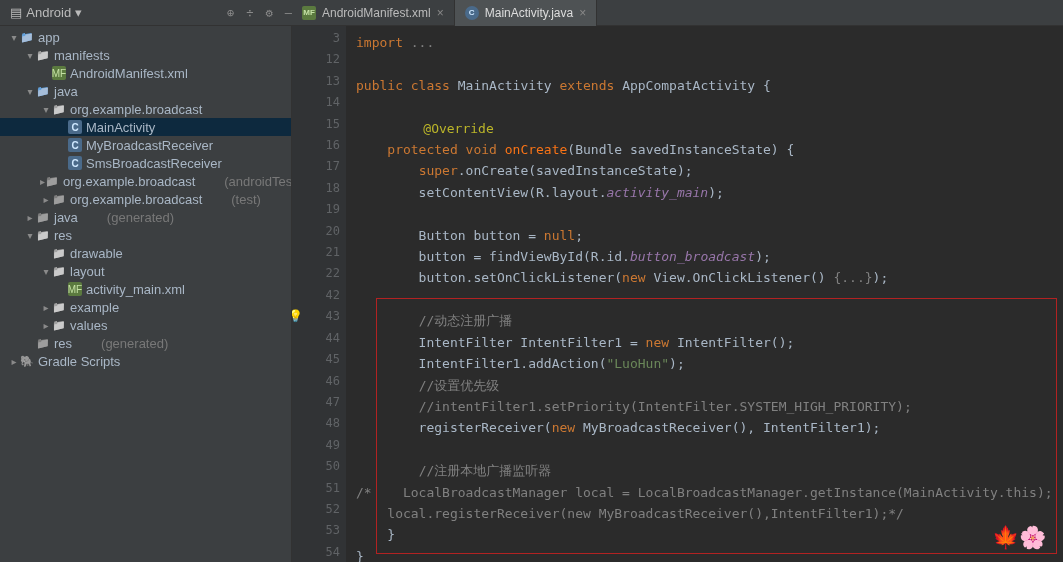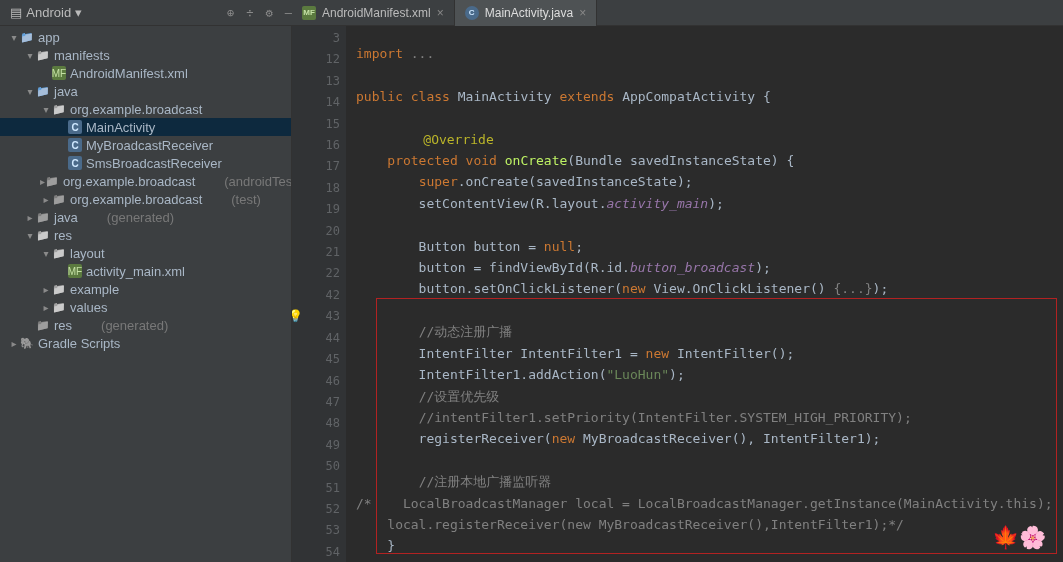--- a/index.html
+++ b/index.html
@@ -116,41 +116,41 @@
   padding-right: 6px;
   padding-top: 2px;
   font-size: 12px;
   line-height: 21.4px;
   position: relative;
 }
 .gutter .gline { position: relative; }
 .gutter .bulb { position: absolute; left: -4px; color: #d6a84b; }
 .code {
   flex: 1;
-  padding-top: 17px;
+  padding-top: 6px;
   padding-left: 10px;
   font-size: 13px;
   line-height: 21.4px;
   white-space: pre;
   position: relative;
 }
 .redbox {
   position: absolute;
   border: 1px solid #b22222;
   left: 376px;
   right: 6px;
   top: 298px;
   bottom: 8px;
   pointer-events: none;
 }
 .kw { color: #cc7832; }
 .str { color: #6a8759; }
 .com { color: #808080; }
 .ann { color: #bbb529; margin-left: 36px; }
-.fn { color: #bef264; }
+.fn { color: #f97316; }
 .cls { color: #a9b7c6; }
 .it { font-style: italic; color: #9876aa; }
 .fold { color: #808080; }
 .flower {
   position: absolute;
   right: 16px;
   bottom: 12px;
   font-size: 22px;
 }
 </style>
@@ -243,20 +243,25 @@
       <div class="tree-row" style="padding-left: 24px;">
         <span class="arrow">▸</span>
         <span class="ticon folder-dim"></span>
         <span>java</span>
         <span class="dimtext"> (generated)</span>
       </div>
       <div class="tree-row" style="padding-left: 24px;">
         <span class="arrow">▾</span>
         <span class="ticon folder-ico"></span>
         <span>res</span>
+      </div>
+      <div class="tree-row" style="padding-left: 40px;">
+        <span class="arrow"></span>
+        <span class="ticon folder-ico"></span>
+        <span>drawable</span>
       </div>
       <div class="tree-row" style="padding-left: 40px;">
         <span class="arrow">▾</span>
         <span class="ticon folder-ico"></span>
         <span>layout</span>
       </div>
       <div class="tree-row" style="padding-left: 56px;">
         <span class="arrow"></span>
         <span class="ticon xml-ico2">MF</span>
         <span>activity_main.xml</span>

